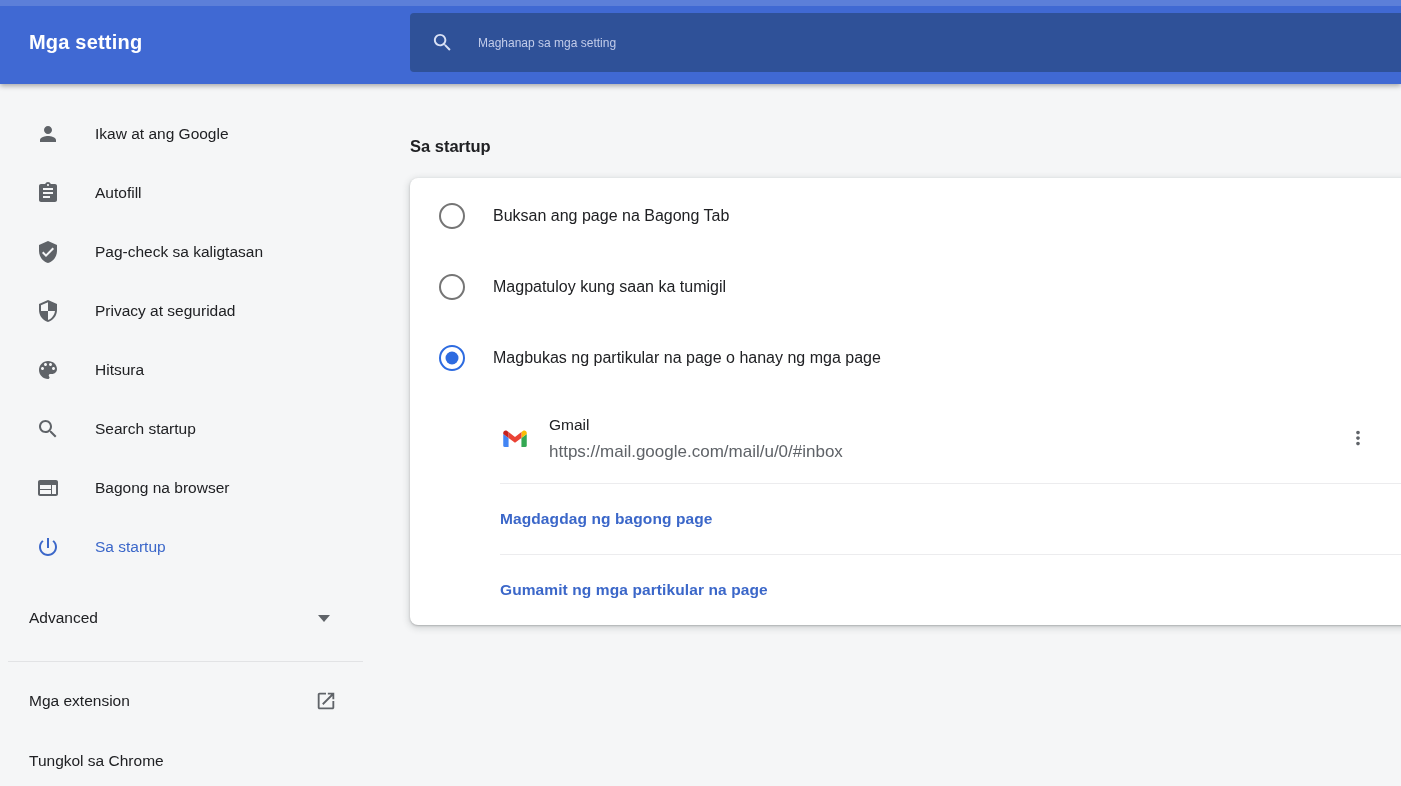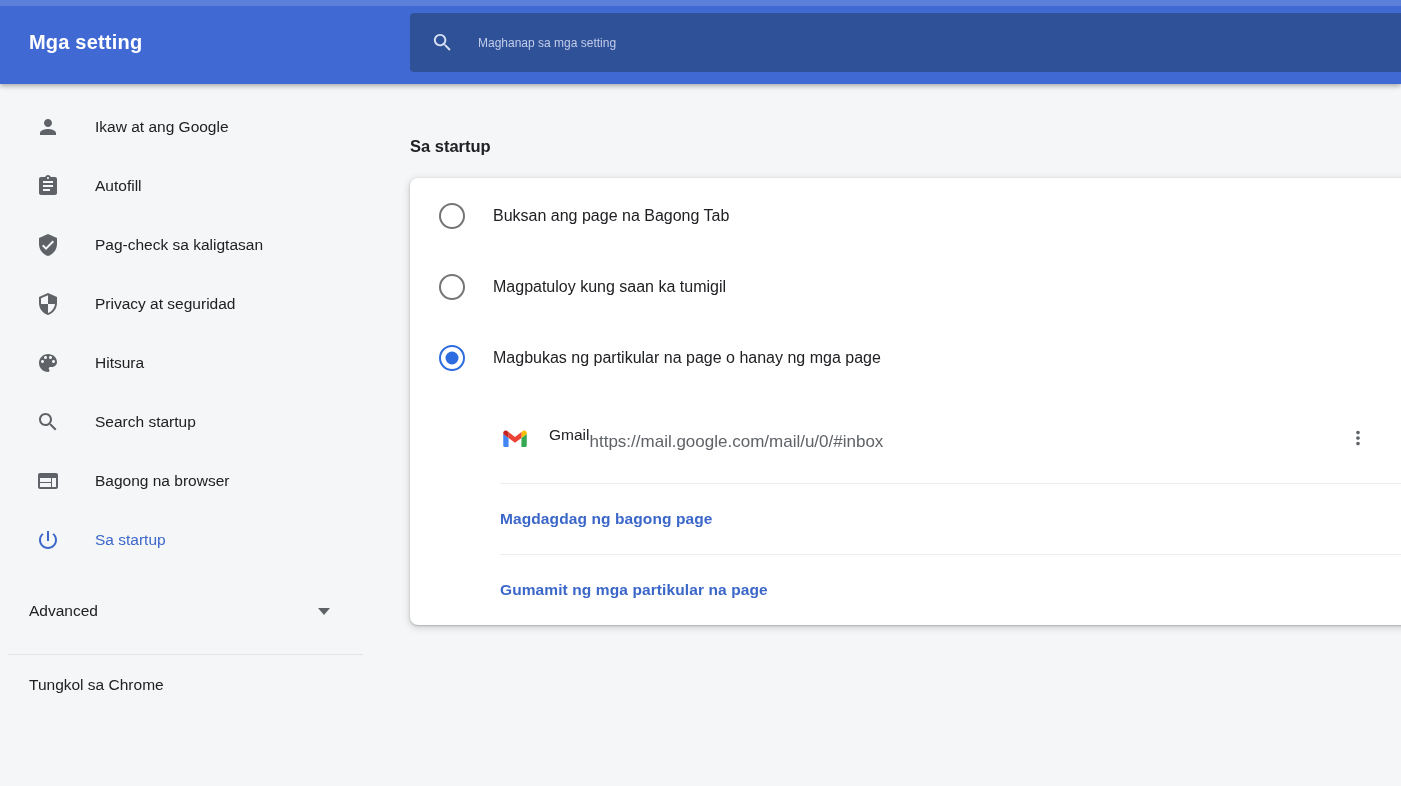--- a/index.html
+++ b/index.html
@@ -15,21 +15,21 @@
   .header-title { position:absolute; left:29px; top:0; height:84px; line-height:84px;
             color:#FFFFFF; font-size:20px; font-weight:700; letter-spacing:.2px; }
   .search-box { position:absolute; left:410px; right:-8px; top:13px; height:59px;
             background:#2F5198; border-radius:4px; display:flex; align-items:center; }
   .search-box svg { width:23px; height:23px; margin-left:21px; fill:#D9E1F6; flex:none; }
   .search-input { flex:1; margin-left:24px; margin-right:20px; background:transparent; border:none;
             outline:none; font-family:inherit; font-size:12px; color:#FFFFFF; }
   .search-input::placeholder { color:#C2CCEA; opacity:1; }
 
   
-  .sidebar { position:absolute; top:84px; left:0; width:363px; bottom:0; padding-top:13px; }
+  .sidebar { position:absolute; top:84px; left:0; width:363px; bottom:0; padding-top:20px; }
   .nav-item { height:59px; display:flex; align-items:center; cursor:pointer; }
   .nav-item svg { width:24px; height:24px; margin-left:36px; fill:#5F6368; flex:none; }
   .nav-item .label { margin-left:35px; font-size:15.5px; color:#202124; }
   .nav-item.active svg { fill:#3B67C9; }
   .nav-item.active .label { color:#3B67C9; }
 
   .advanced-row { height:59px; margin-top:12px; display:flex; align-items:center;
             position:relative; cursor:pointer; }
   .advanced-row .label { margin-left:29px; font-size:15.5px; color:#202124; }
   .caret-down { position:absolute; left:318px; top:50%; margin-top:-3px; width:0; height:0;
@@ -54,21 +54,21 @@
   .radio { width:26px; height:26px; border-radius:50%; border:2.5px solid #757575;
             margin-left:29px; position:relative; flex:none; }
   .radio.selected { border-color:#2D6BE0; }
   .radio.selected::after { content:""; position:absolute; left:50%; top:50%;
             transform:translate(-50%,-50%); width:13px; height:13px; border-radius:50%;
             background:#2D6BE0; }
   .radio-label { margin-left:28px; font-size:16px; color:#202124; }
 
   .gmail-row { height:90px; display:flex; align-items:center; position:relative; }
   .gmail-row .site-icon { width:24px; height:18px; margin-left:93px; flex:none; }
-  .site-text { margin-left:22px; display:flex; flex-direction:row; }
+  .site-text { margin-left:22px; display:flex; flex-direction:column; }
   .site-title { font-size:15.5px; color:#202124; line-height:20px; }
   .site-url { font-size:17px; color:#5F6368; margin-top:7px; }
   .kebab-btn { position:absolute; left:934px; top:50%; transform:translateY(-50%);
             width:28px; height:28px; display:flex; align-items:center; justify-content:center;
             cursor:pointer; border-radius:50%; }
   .kebab-btn svg { width:22px; height:22px; fill:#5F6368; }
 
   .card-divider { height:1px; background:#ECECEE; margin-left:90px; }
   .action-row { height:70px; display:flex; align-items:center; }
   .action-link { margin-left:90px; font-size:15.5px; font-weight:700; color:#3B67C9;
@@ -147,20 +147,26 @@
       <span class="label">Sa startup</span>
     </div>
 
     <div class="advanced-row">
       <span class="label">Advanced</span>
       <span class="caret-down"></span>
     </div>
 
     <div class="sidebar-divider"></div>
 
+    <div class="footer-item first">
+      <span class="label">Mga extension</span>
+      <svg viewBox="0 0 24 24">
+          <path d="M19 19H5V5h7V3H5c-1.11 0-2 .9-2 2v14c0 1.1.89 2 2 2h14c1.1 0 2-.9 2-2v-7h-2v7zM14 3v2h3.59l-9.83 9.83 1.41 1.41L19 6.41V10h2V3h-7z"></path>
+        </svg>
+    </div>
 
     <div class="footer-item">
       <span class="label">Tungkol sa Chrome</span>
     </div>
 
   </div>
 
   <div class="main">
     <div class="section-title">Sa startup</div>
 

